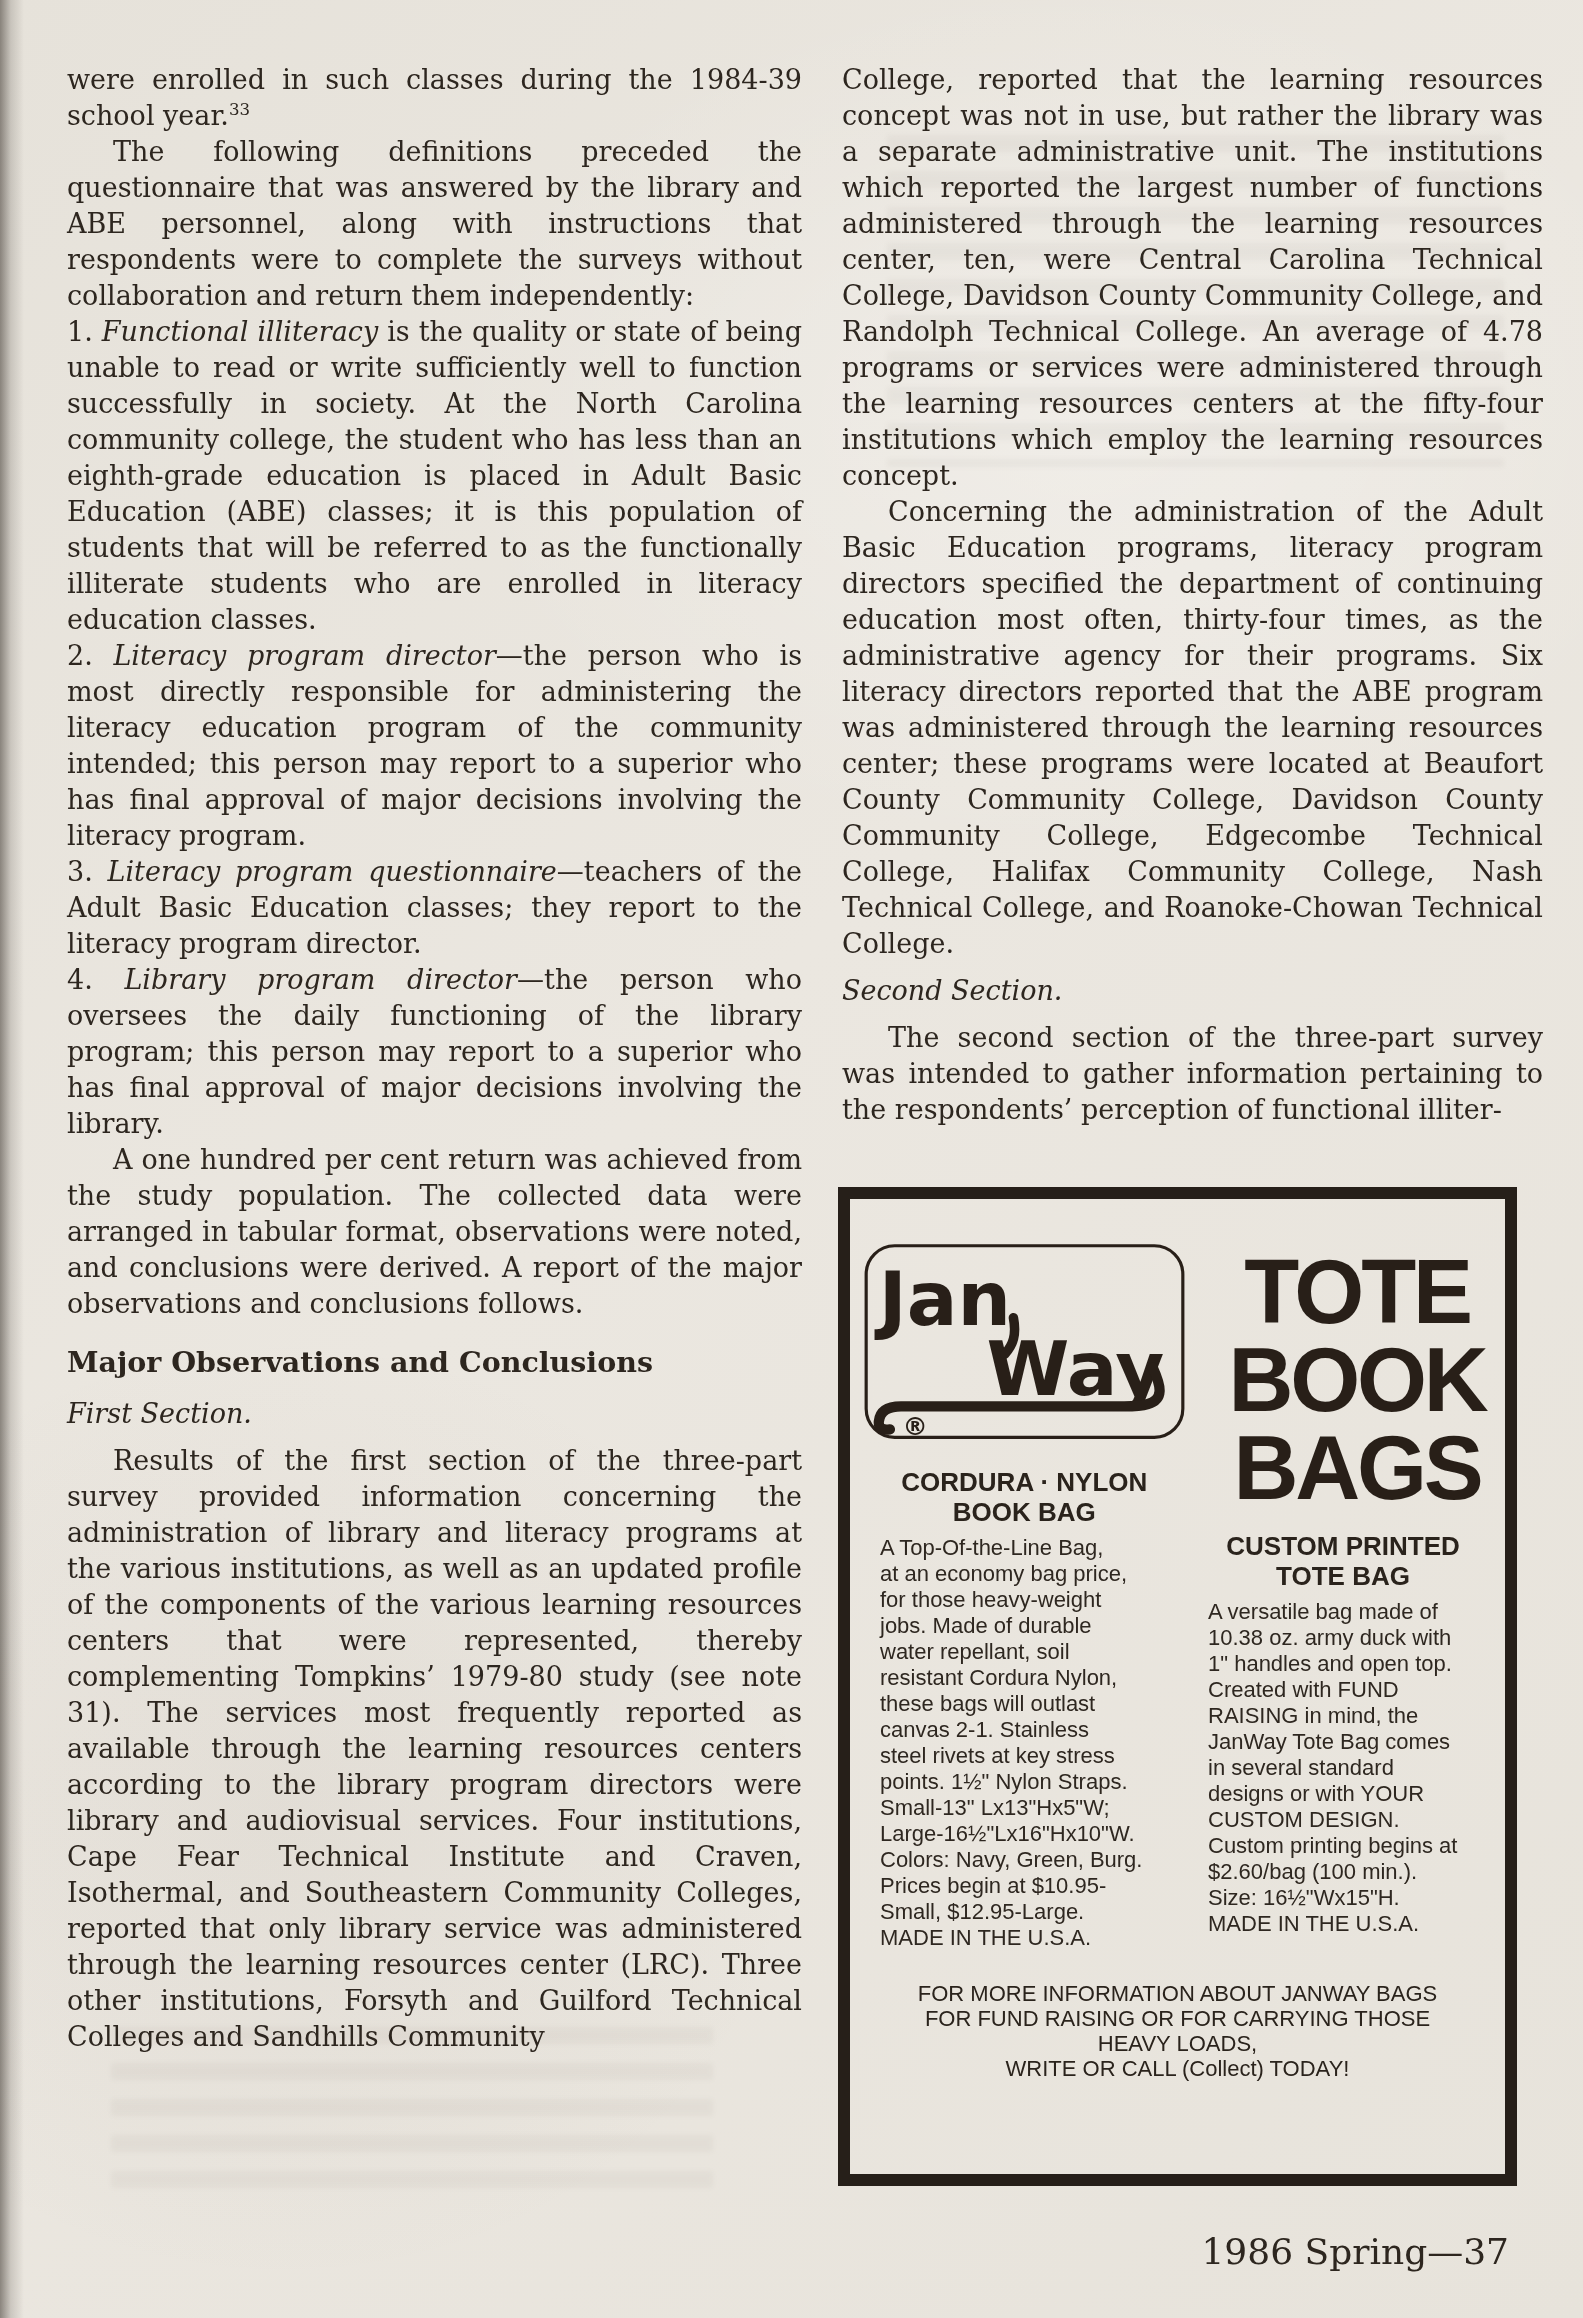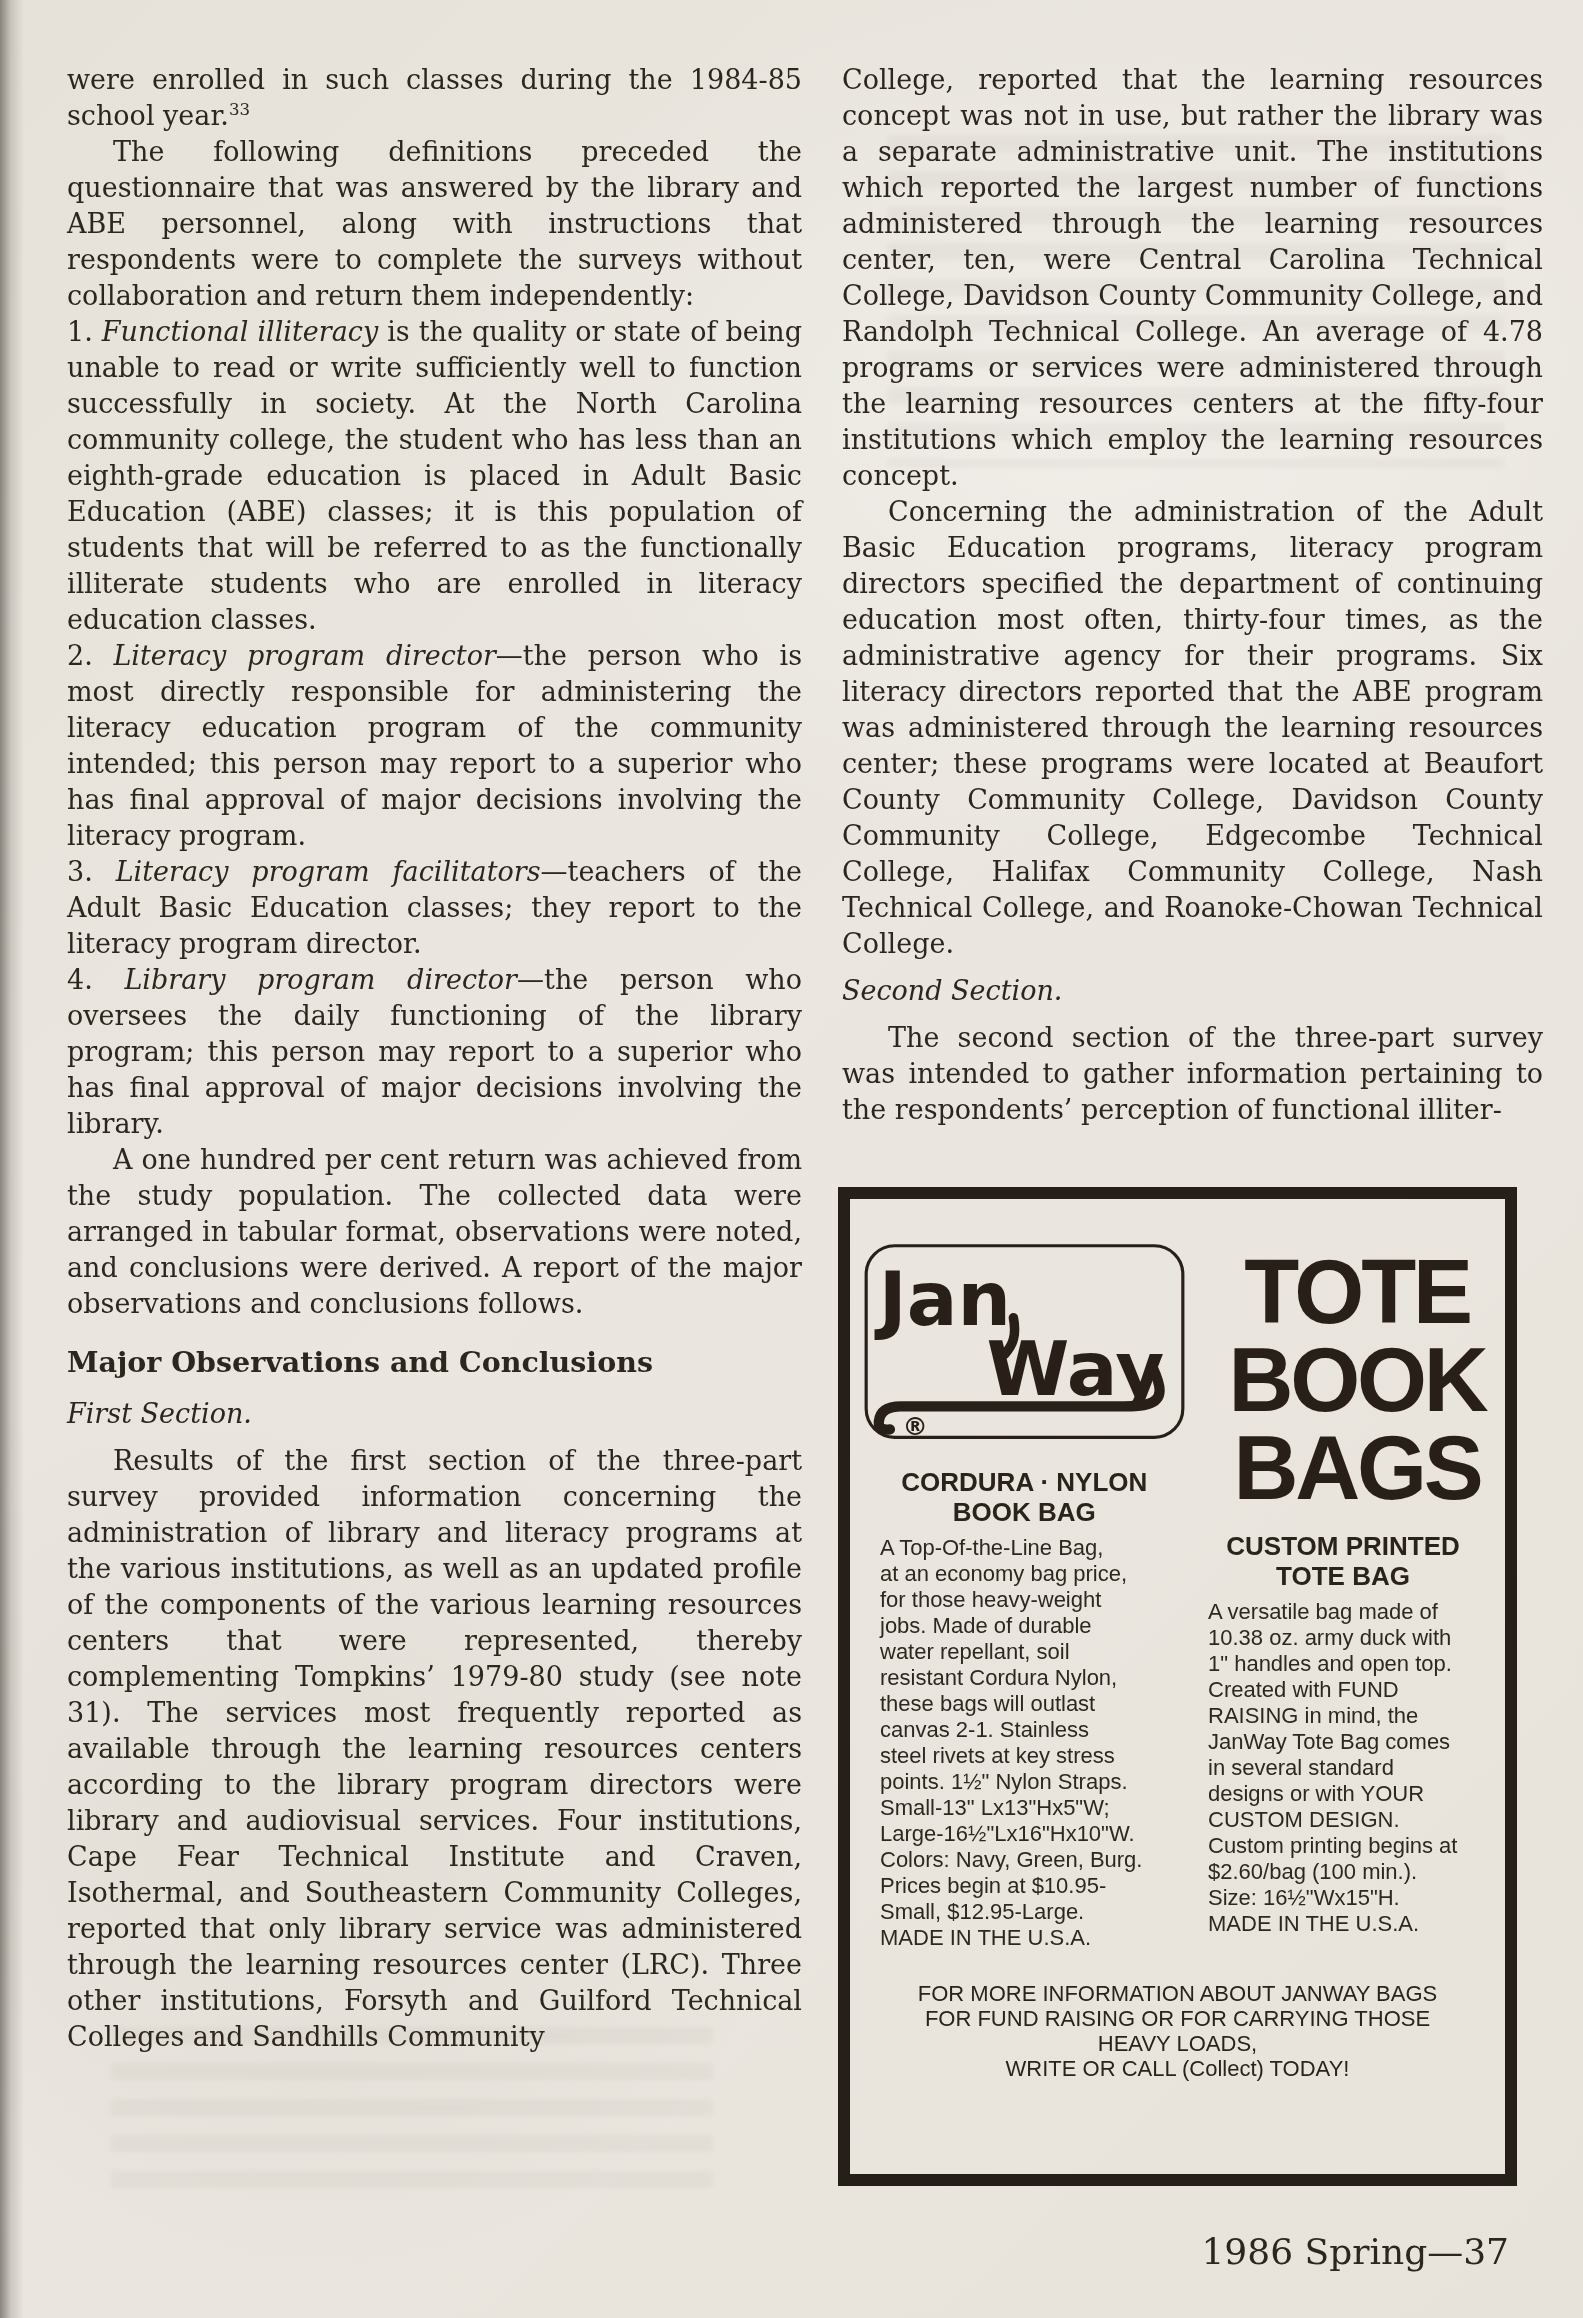--- a/index.html
+++ b/index.html
@@ -69,25 +69,25 @@
 </style>
 </head>
 <body>
 
 <div class="page">
   <div class="scan-edge-left"></div>
   <div class="ghost" style="left:887px;top:135px;width:617px;height:332px;"></div>
   <div class="ghost" style="left:111px;top:2027px;width:602px;height:174px;"></div>
 
   <div class="column" id="col-left">
-      <p class="body-para"><span>were enrolled in such classes during the 1984-85 school year.</span><sup>33</sup></p>
+      <p class="body-para"><span>were enrolled in such classes during the 1984-39 school year.</span><sup>33</sup></p>
       <p class="body-para indent"><span>The following definitions preceded the questionnaire that was answered by the library and ABE personnel, along with instructions that respondents were to complete the surveys without collaboration and return them independently:</span></p>
       <p class="body-para"><span>1. </span><i>Functional illiteracy</i><span> is the quality or state of being unable to read or write sufficiently well to function successfully in society. At the North Carolina community college, the student who has less than an eighth-grade education is placed in Adult Basic Education (ABE) classes; it is this population of students that will be referred to as the functionally illiterate students who are enrolled in literacy education classes.</span></p>
       <p class="body-para"><span>2. </span><i>Literacy program director</i><span>—the person who is most directly responsible for administering the literacy education program of the community intended; this person may report to a superior who has final approval of major decisions involving the literacy program.</span></p>
-      <p class="body-para"><span>3. </span><i>Literacy program facilitators</i><span>—teachers of the Adult Basic Education classes; they report to the literacy program director.</span></p>
+      <p class="body-para"><span>3. </span><i>Literacy program questionnaire</i><span>—teachers of the Adult Basic Education classes; they report to the literacy program director.</span></p>
       <p class="body-para"><span>4. </span><i>Library program director</i><span>—the person who oversees the daily functioning of the library program; this person may report to a superior who has final approval of major decisions involving the library.</span></p>
       <p class="body-para indent"><span>A one hundred per cent return was achieved from the study population. The collected data were arranged in tabular format, observations were noted, and conclusions were derived. A report of the major observations and conclusions follows.</span></p>
       <h3 class="md-heading">Major Observations and Conclusions</h3>
       <p class="section-label">First Section.</p>
       <p class="body-para indent"><span>Results of the first section of the three-part survey provided information concerning the administration of library and literacy programs at the various institutions, as well as an updated profile of the components of the various learning resources centers that were represented, thereby complementing Tompkins’ 1979-80 study (see note 31). The services most frequently reported as available through the learning resources centers according to the library program directors were library and audiovisual services. Four institutions, Cape Fear Technical Institute and Craven, Isothermal, and Southeastern Community Colleges, reported that only library service was administered through the learning resources center (LRC). Three other institutions, Forsyth and Guilford Technical Colleges and Sandhills Community</span></p>
     </div>
   <div class="column" id="col-right">
       <p class="body-para"><span>College, reported that the learning resources concept was not in use, but rather the library was a separate administrative unit. The institutions which reported the largest number of functions administered through the learning resources center, ten, were Central Carolina Technical College, Davidson County Community College, and Randolph Technical College. An average of 4.78 programs or services were administered through the learning resources centers at the fifty-four institutions which employ the learning resources concept.</span></p>
       <p class="body-para indent"><span>Concerning the administration of the Adult Basic Education programs, literacy program directors specified the department of continuing education most often, thirty-four times, as the administrative agency for their programs. Six literacy directors reported that the ABE program was administered through the learning resources center; these programs were located at Beaufort County Community College, Davidson County Community College, Edgecombe Technical College, Halifax Community College, Nash Technical College, and Roanoke-Chowan Technical College.</span></p>
       <p class="section-label">Second Section.</p>

